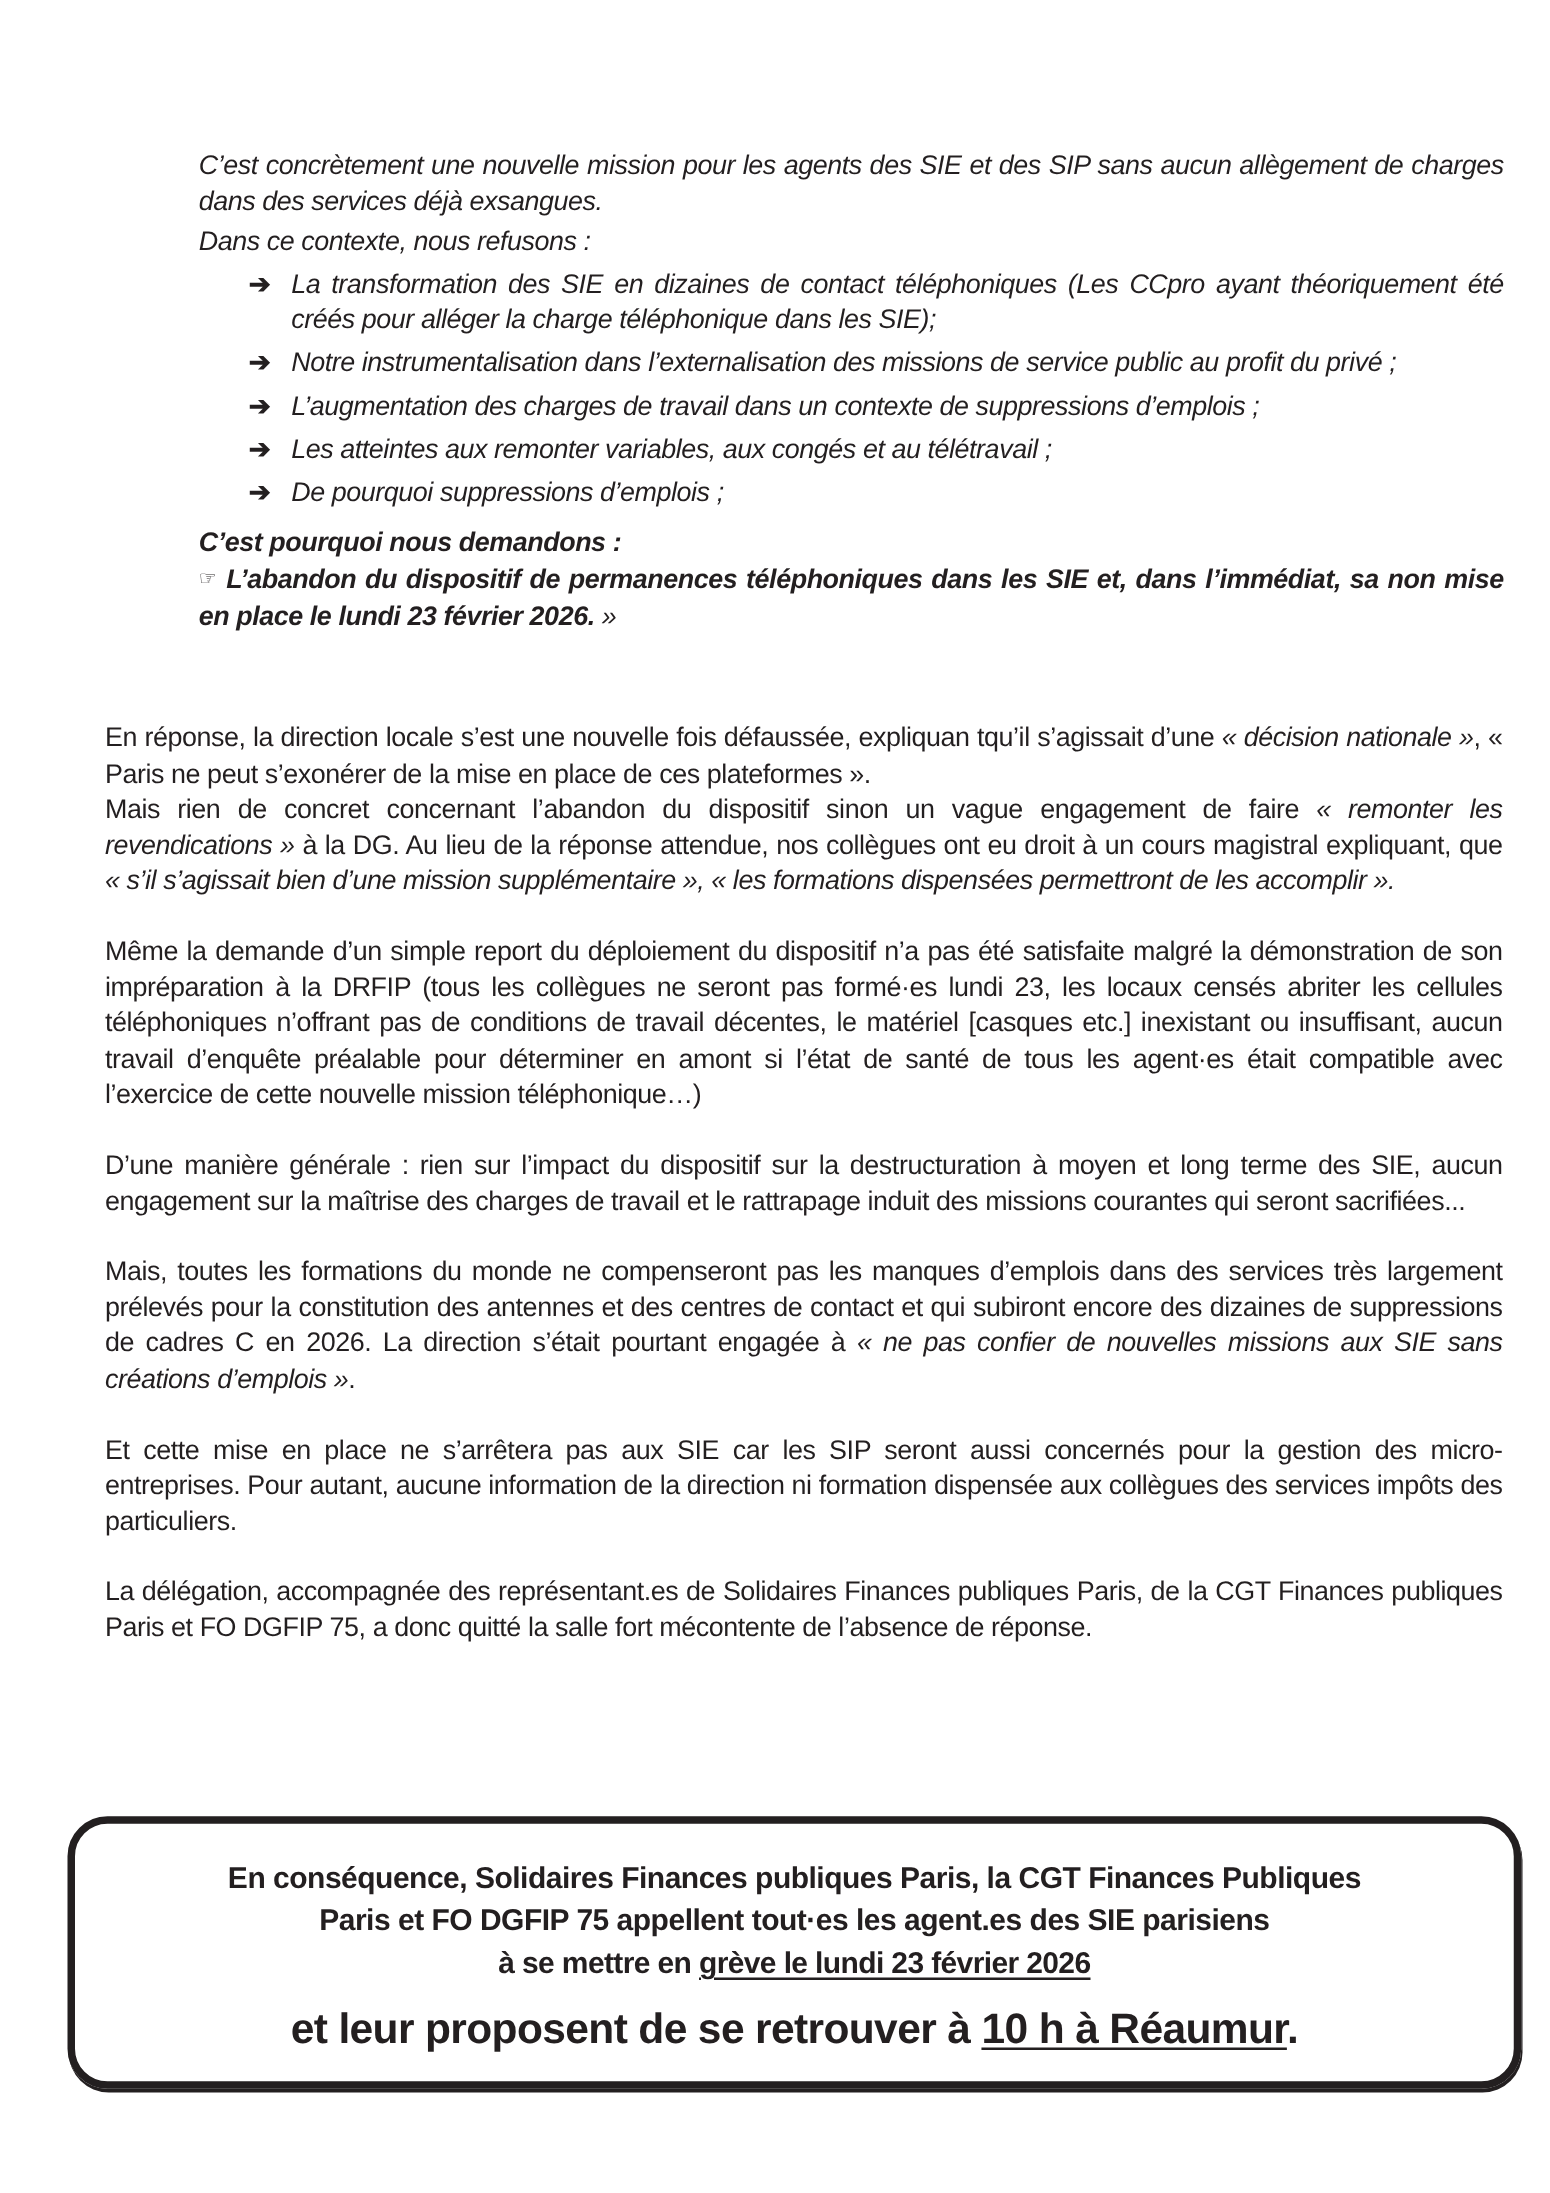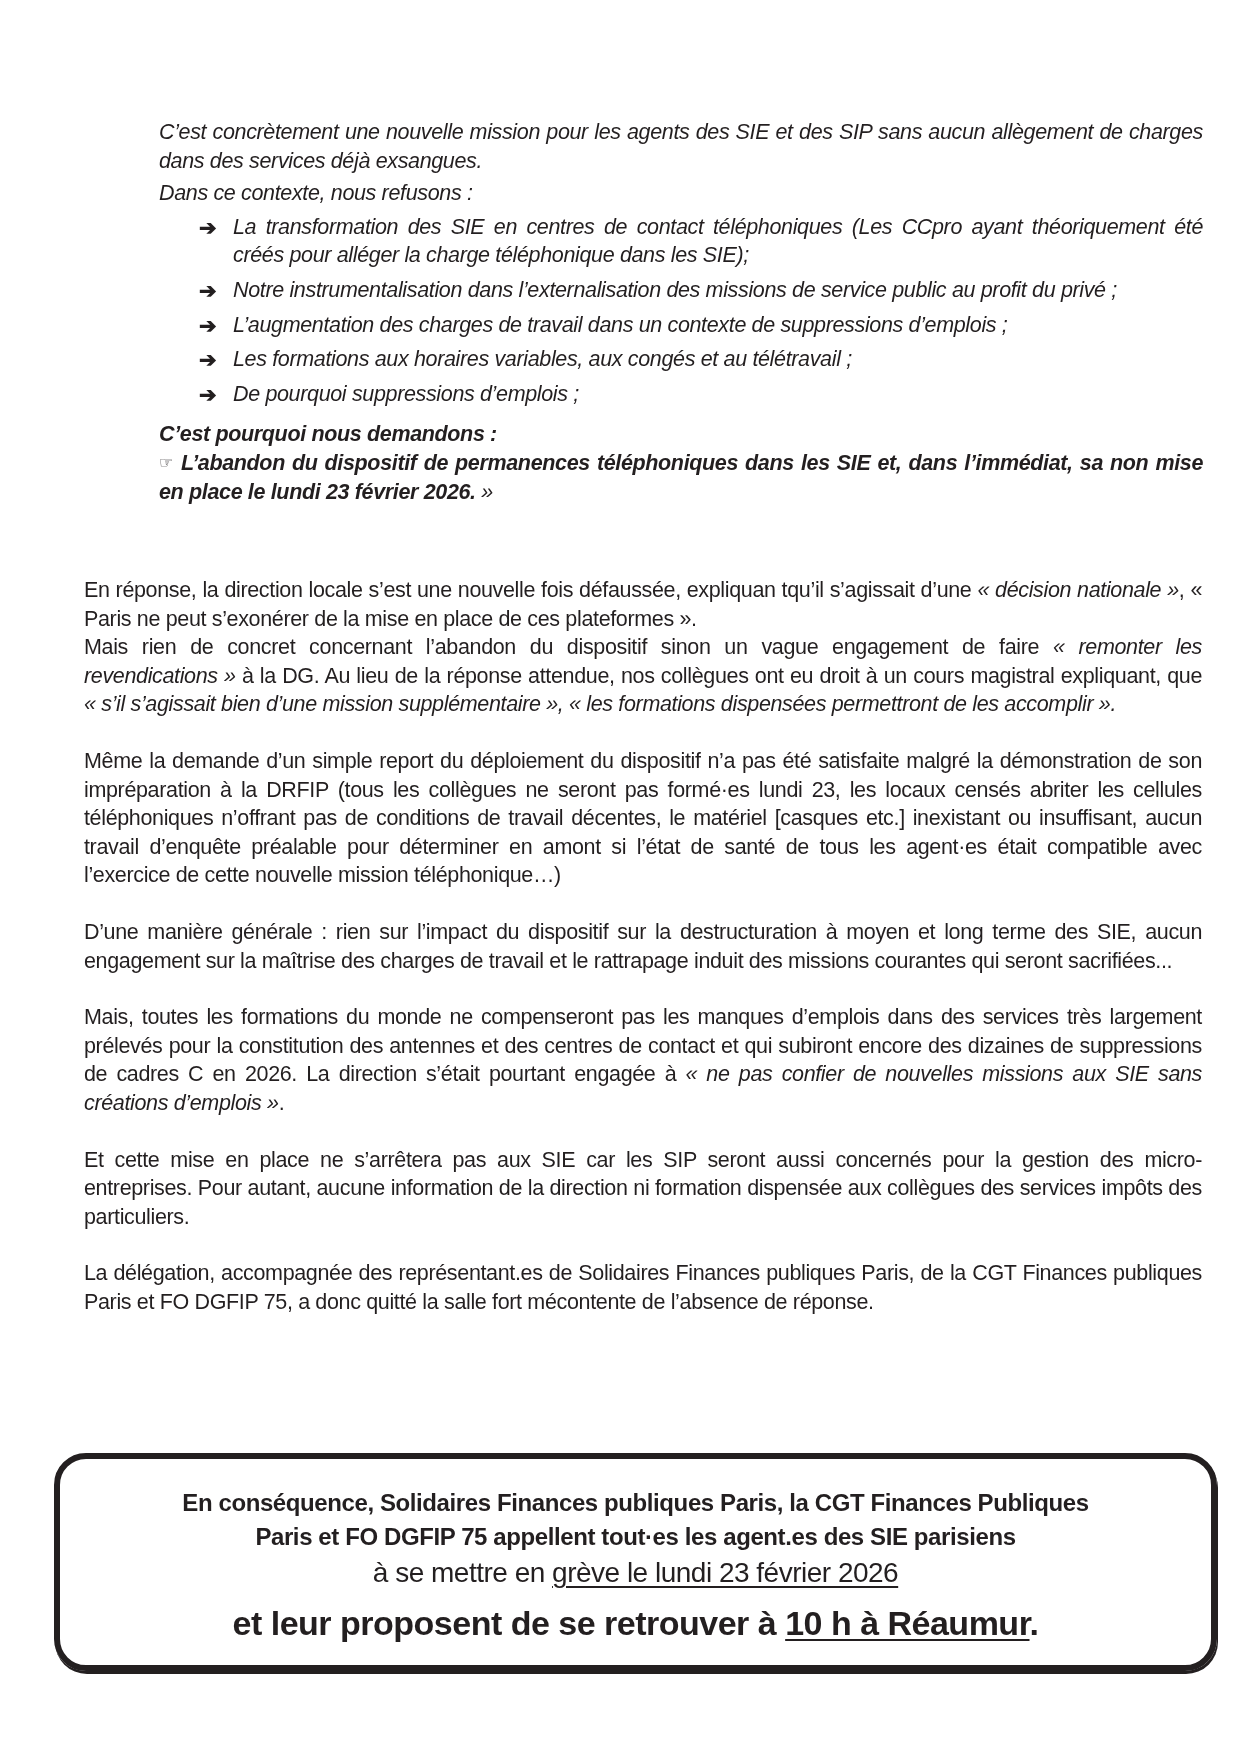--- a/index.html
+++ b/index.html
@@ -28,51 +28,51 @@
   .body .para { margin-bottom: 28px; }
 
   
   .cta { position: absolute; left: 38px; top: 1453px; width: 1163px; height: 218px;
          box-sizing: border-box; border: 6px solid #231f20; border-radius: 32px;
          box-shadow: 1px 3px 0 #231f20; text-align: center; }
   .cta .l1 { position: absolute; left: 0; right: 0; top: 30px; font-weight: bold;
              font-size: 24px; letter-spacing: -0.4px; text-align: center; }
   .cta .l2 { position: absolute; left: 0; right: 0; top: 64px; font-weight: bold;
              font-size: 24px; letter-spacing: -0.4px; }
-  .cta .l3 { position: absolute; left: 0; right: 0; top: 98px; font-weight: normal;
-             font-size: 28px; letter-spacing: -0.5px; }
+  .cta .l3 { position: absolute; left: 0; right: 0; top: 98px; font-weight: bold;
+             font-size: 24px; letter-spacing: -0.5px; }
   .cta .l4 { position: absolute; left: 0; right: 0; top: 145px; font-weight: bold;
              font-size: 34px; letter-spacing: -0.5px; }
   .u { text-decoration: underline; text-decoration-thickness: 2px; text-underline-offset: 4px; }
 </style>
 </head>
 <body>
 
 <div class="page">
 
   <section class="quote">
     <p class="p">C’est concrètement une nouvelle mission pour les agents des SIE et des SIP sans aucun allègement de charges dans des services déjà exsangues.</p>
     <div class="gap"></div>
     <p class="p">Dans ce contexte, nous refusons :</p>
     <ul class="bullets">
       <li class="p">
         <span class="arrow">➔</span>
-        <span>La transformation des SIE en centres de contact téléphoniques (Les CCpro ayant théoriquement été créés pour alléger la charge téléphonique dans les SIE);</span>
+        <span>La transformation des SIE en dizaines de contact téléphoniques (Les CCpro ayant théoriquement été créés pour alléger la charge téléphonique dans les SIE);</span>
       </li>
       <li class="p">
         <span class="arrow">➔</span>
         <span>Notre instrumentalisation dans l’externalisation des missions de service public au profit du privé ;</span>
       </li>
       <li class="p">
         <span class="arrow">➔</span>
         <span>L’augmentation des charges de travail dans un contexte de suppressions d’emplois ;</span>
       </li>
       <li class="p">
         <span class="arrow">➔</span>
-        <span>Les formations aux horaires variables, aux congés et au télétravail ;</span>
+        <span>Les atteintes aux remonter variables, aux congés et au télétravail ;</span>
       </li>
       <li class="p">
         <span class="arrow">➔</span>
         <span>De pourquoi suppressions d’emplois ;</span>
       </li>
     </ul>
     <p class="p demand-head">C’est pourquoi nous demandons :</p>
     <p class="p demand"><span class="hand">☞</span><span>L’abandon du dispositif de permanences téléphoniques dans les SIE et, dans l’immédiat, sa non mise en place le lundi 23 février 2026.</span><span style="font-weight:normal"> »</span></p>
   </section>
 

